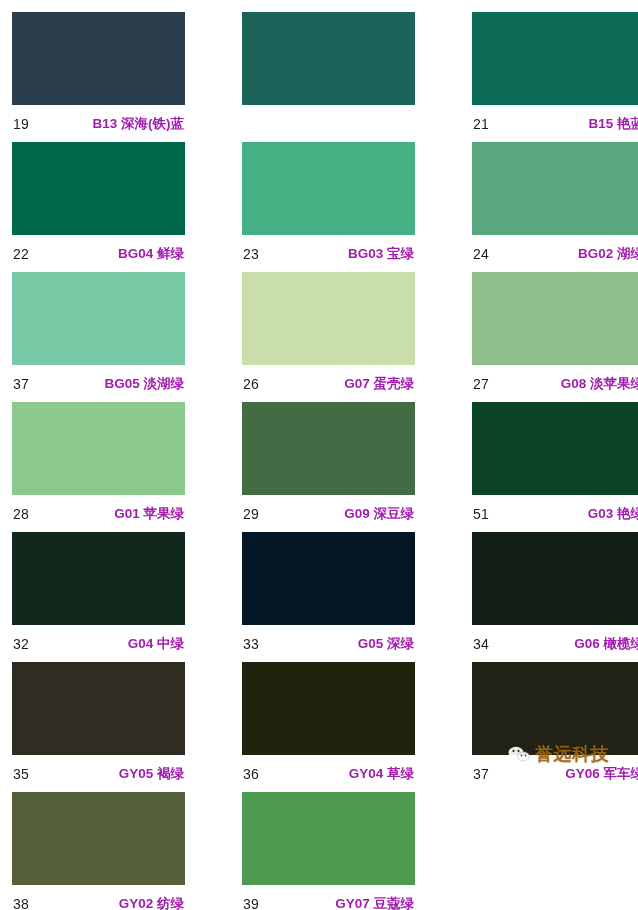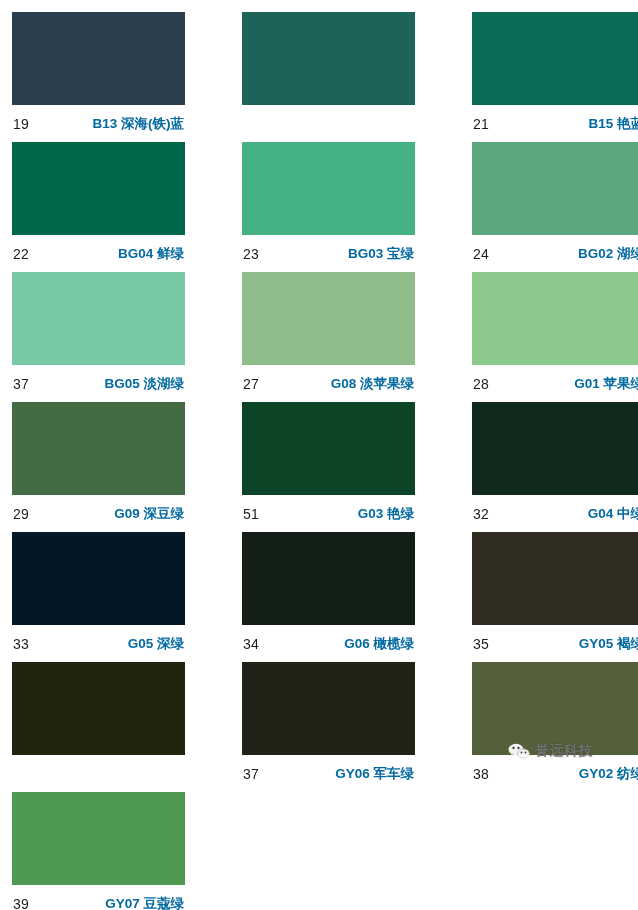--- a/index.html
+++ b/index.html
@@ -56,21 +56,21 @@
   }
   .swatch-index {
     font-size: 14px;
     color: #1d1d1b;
     line-height: 1;
     letter-spacing: 0.2px;
     white-space: nowrap;
   }
   .swatch-name {
     font-size: 13.5px;
-    color: #0369a1;
+    color: #a21caf;
     line-height: 1;
     white-space: nowrap;
     text-align: right;
     font-weight: 700;
   }
   
   #watermark {
     position: absolute;
     left: 508px;
     top: 742px;
@@ -80,22 +80,22 @@
     pointer-events: none;
     opacity: 0.92;
   }
   #watermark .wm-icon {
     width: 22px;
     height: 17px;
     position: relative;
     flex: none;
   }
   #watermark .wm-text {
-    font-size: 14px;
-    color: #737373;
+    font-size: 18px;
+    color: #a16207;
     font-weight: 700;
     letter-spacing: 0.5px;
     text-shadow: 0 0 2px rgba(0,0,0,0.35);
     white-space: nowrap;
     text-align: right;
   }
 </style>
 </head>
 <body>
 
@@ -141,20 +141,27 @@
         </div>
       </div>
       <div class="swatch-cell">
         <div class="swatch-chip" style="background: rgb(119, 201, 166);"></div>
         <div class="swatch-label-row">
           <span class="swatch-index">37</span>
           <span class="swatch-name">BG05 淡湖绿</span>
         </div>
       </div>
       <div class="swatch-cell">
+        <div class="swatch-chip" style="background: rgb(200, 223, 171);"></div>
+        <div class="swatch-label-row">
+          <span class="swatch-index">26</span>
+          <span class="swatch-name">G07 蛋壳绿</span>
+        </div>
+      </div>
+      <div class="swatch-cell">
         <div class="swatch-chip" style="background: rgb(143, 190, 138);"></div>
         <div class="swatch-label-row">
           <span class="swatch-index">27</span>
           <span class="swatch-name">G08 淡苹果绿</span>
         </div>
       </div>
       <div class="swatch-cell">
         <div class="swatch-chip" style="background: rgb(140, 201, 140);"></div>
         <div class="swatch-label-row">
           <span class="swatch-index">28</span>
@@ -198,20 +205,24 @@
       </div>
       <div class="swatch-cell">
         <div class="swatch-chip" style="background: rgb(48, 44, 34);"></div>
         <div class="swatch-label-row">
           <span class="swatch-index">35</span>
           <span class="swatch-name">GY05 褐绿</span>
         </div>
       </div>
       <div class="swatch-cell">
         <div class="swatch-chip" style="background: rgb(34, 35, 15);"></div>
+        <div class="swatch-label-row">
+          <span class="swatch-index">36</span>
+          <span class="swatch-name">GY04 草绿</span>
+        </div>
       </div>
       <div class="swatch-cell">
         <div class="swatch-chip" style="background: rgb(34, 35, 22);"></div>
         <div class="swatch-label-row">
           <span class="swatch-index">37</span>
           <span class="swatch-name">GY06 军车绿</span>
         </div>
       </div>
       <div class="swatch-cell">
         <div class="swatch-chip" style="background: rgb(83, 96, 58);"></div>

